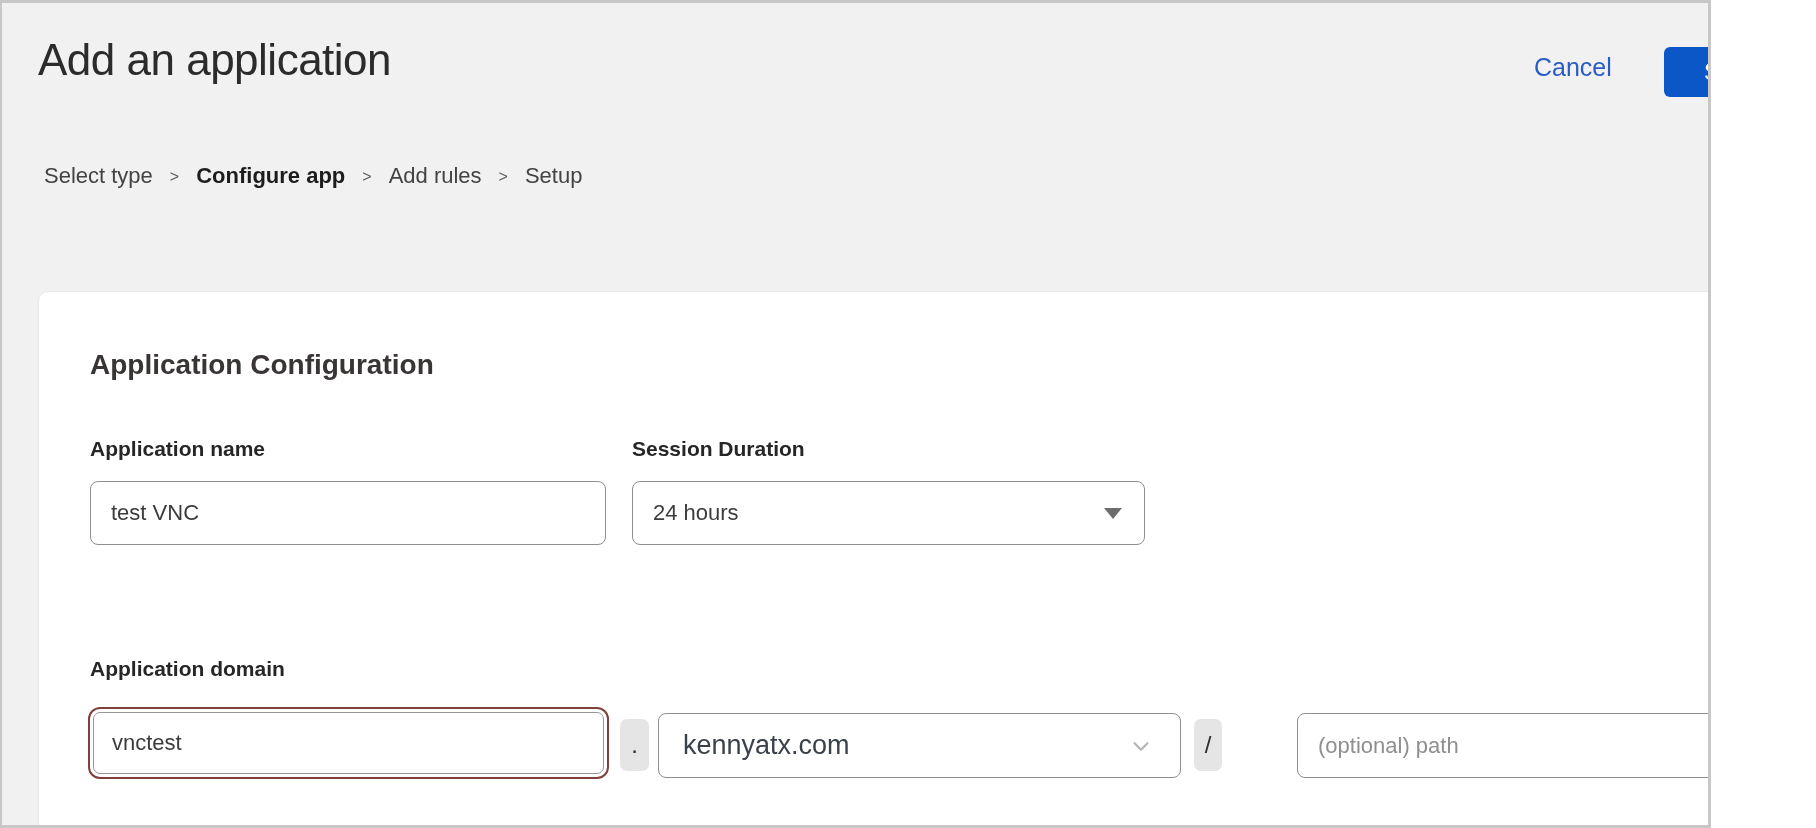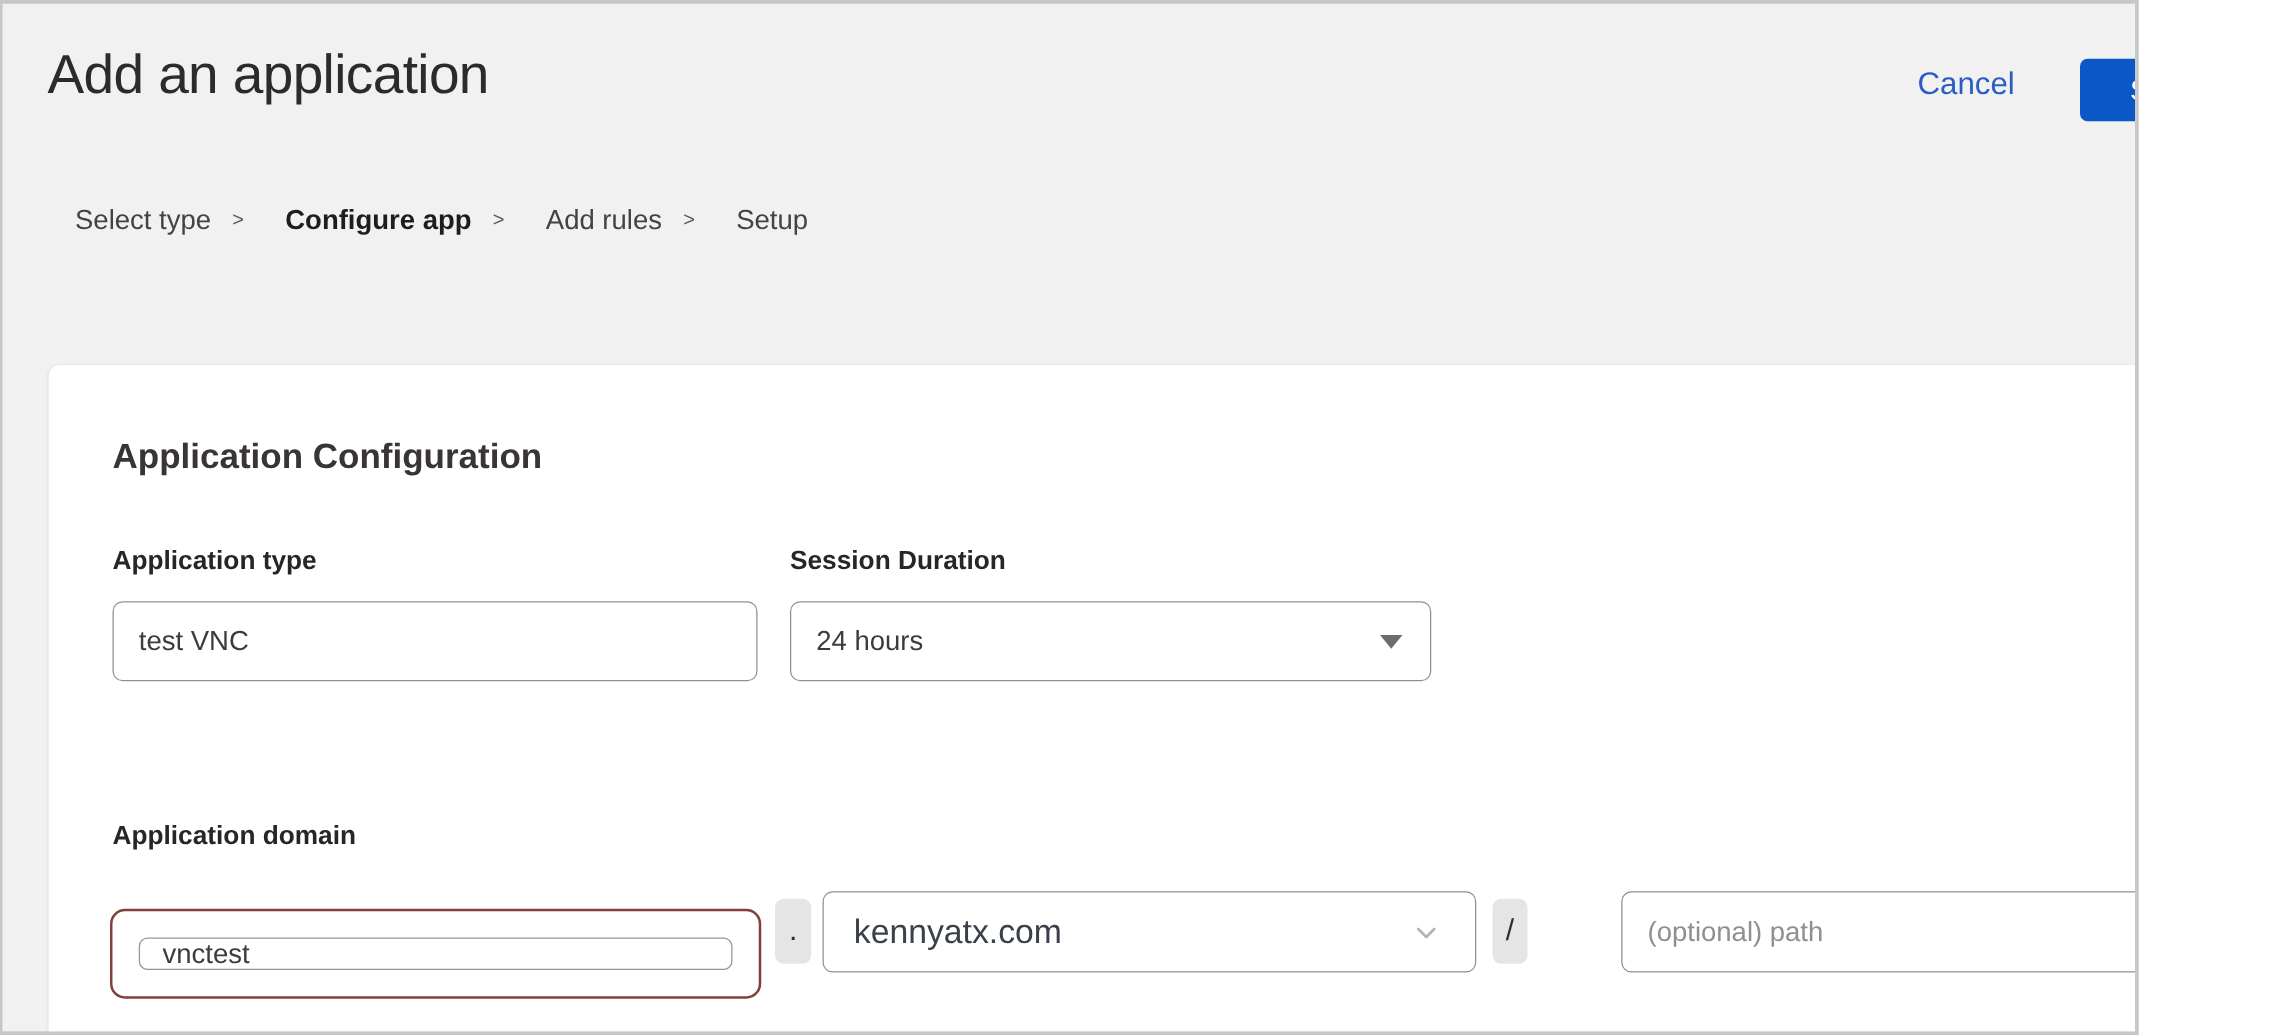--- a/index.html
+++ b/index.html
@@ -59,21 +59,21 @@
   .steps {
     position: absolute;
     left: 42px;
     top: 160px;
     display: flex;
     align-items: center;
     gap: 17px;
     font-size: 22px;
     color: #434343;
   }
-  .steps .step { cursor: pointer; margin-left: 16px; }
+  .steps .step { cursor: pointer; }
   .steps .step.active { font-weight: 700; color: #1d1d1d; }
   .steps .sep {
     font-size: 16px;
     color: #5a5a5a;
     padding-top: 2px;
   }
 
   
   .card {
     position: absolute;
@@ -134,26 +134,26 @@
     border-left: 9px solid transparent;
     border-right: 9px solid transparent;
     border-top: 11px solid #6d6d6d;
     margin-right: 2px;
   }
 
   
   .error-wrap {
     position: absolute;
     left: 86px;
-    top: 724px;
+    top: 704px;
     width: 521px;
     height: 72px;
     border: 2px solid #81403c;
     border-radius: 12px;
-    padding: 21px;
+    padding: 3px;
     background: #ffffff;
   }
   .error-wrap input {
     position: static;
     width: 100%;
     height: 100%;
     border: 1px solid #979797;
     border-radius: 7px;
     font-family: inherit;
     font-size: 22px;
@@ -202,21 +202,21 @@
     <span class="sep">&gt;</span>
     <span class="step">Add rules</span>
     <span class="sep">&gt;</span>
     <span class="step">Setup</span>
   </nav>
 
   <section class="card"></section>
 
   <h2 class="card-heading">Application Configuration</h2>
 
-  <label class="field-label" style="left:88px; top:434px;">Application type</label>
+  <label class="field-label" style="left:88px; top:434px;">Application name</label>
 
   <label class="field-label" style="left:630px; top:434px;">Session Duration</label>
 
   <input class="text-input" style="left: 88px; top: 478px; width: 516px; height: 64px;" type="text" value="test VNC">
 
   <div class="select-box" style="left:630px; top:478px; width:513px; height:64px;gap:12px;">
     <span class="grow">24 hours</span>
     <span class="triangle-down"></span>
   </div>
 

